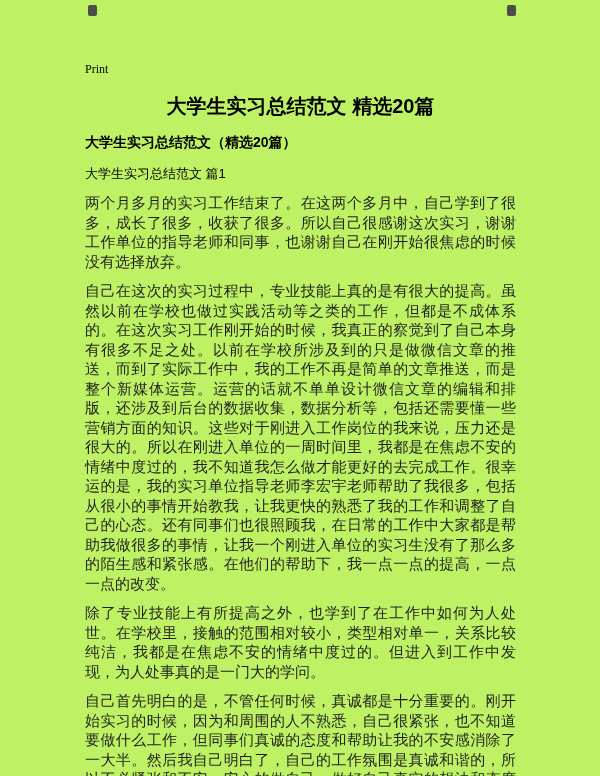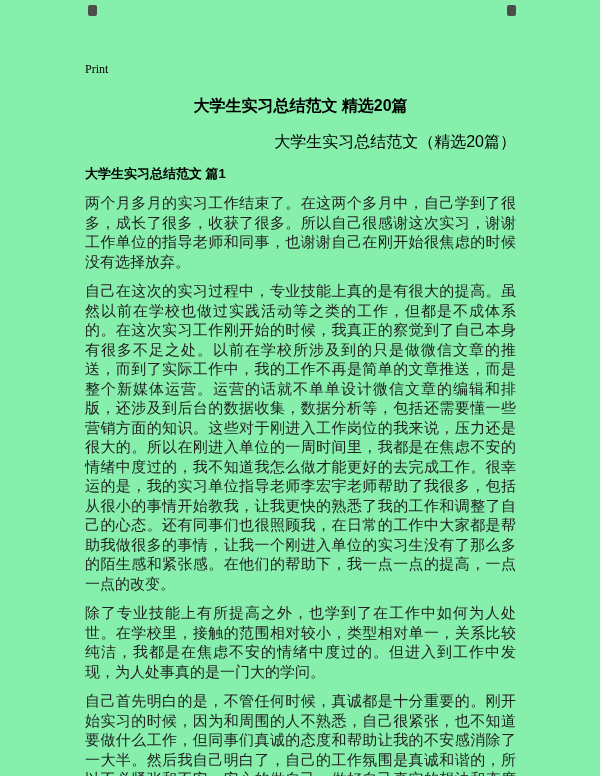--- a/index.html
+++ b/index.html
@@ -9,21 +9,21 @@
     height: 776px;
     background: #ffffff;
     font-family: "Liberation Sans", sans-serif;
     color: #1a1a1a;
     position: relative;
     overflow: hidden;
   }
   .page {
     position: absolute;
     inset: 0;
-    background: #86efac;
+    background: #bef264;
   }
   .top-icon {
     position: absolute;
     width: 9px;
     height: 11px;
     background: #4d4d4d;
     border-radius: 2px;
     top: 5px;
   }
   .top-icon.left { left: 88px; }
@@ -37,38 +37,37 @@
     color: #000000;
     cursor: pointer;
   }
   .content {
     position: absolute;
     left: 85px;
     top: 96px;
     width: 431px;
   }
   .doc-title {
-    font-size: 16px;
+    font-size: 20px;
     font-weight: bold;
     color: #000000;
     text-align: center;
     margin: 0 0 18px 0;
     line-height: 20px;
   }
   .doc-subtitle {
-    font-size: 16px;
-    font-weight: normal;
+    font-size: 14px;
+    font-weight: bold;
     color: #000000;
     margin: 0 0 16px 0;
     line-height: 16px;
-    text-align: right;
   }
   .section-heading {
     font-size: 13px;
-    font-weight: bold;
+    font-weight: normal;
     color: #000000;
     margin: 0 0 11px 0;
     line-height: 16px;
   }
   .para {
     font-size: 15px;
     line-height: 19.5px;
     color: #1f1f1f;
     text-align: justify;
     margin: 0 0 10px 0;

